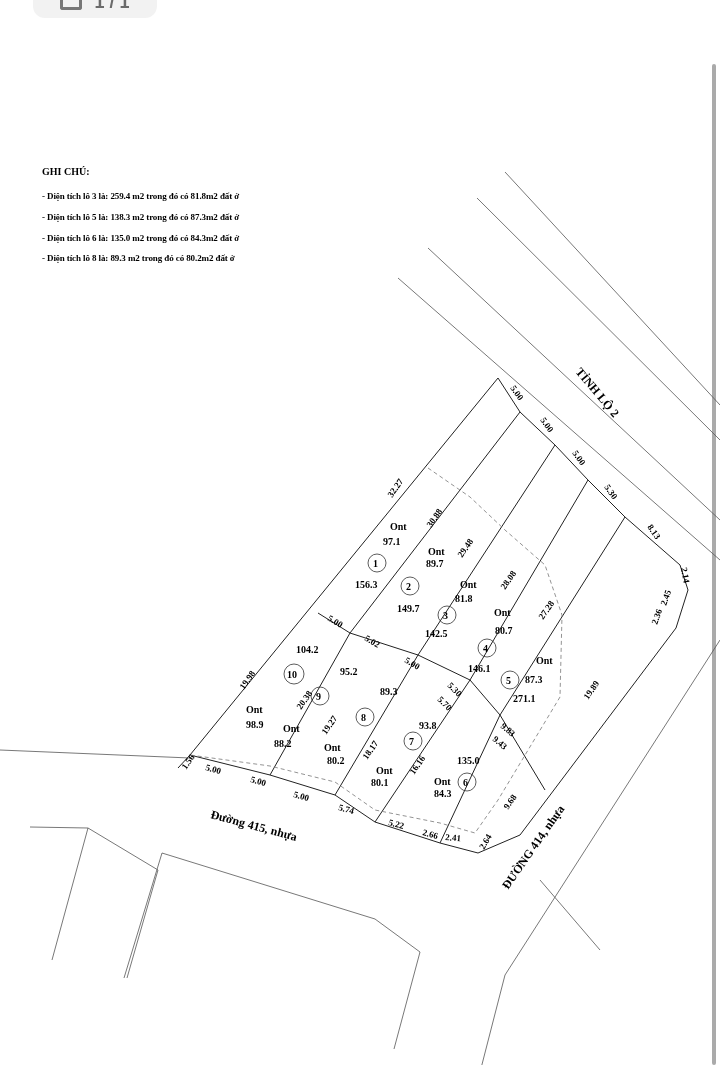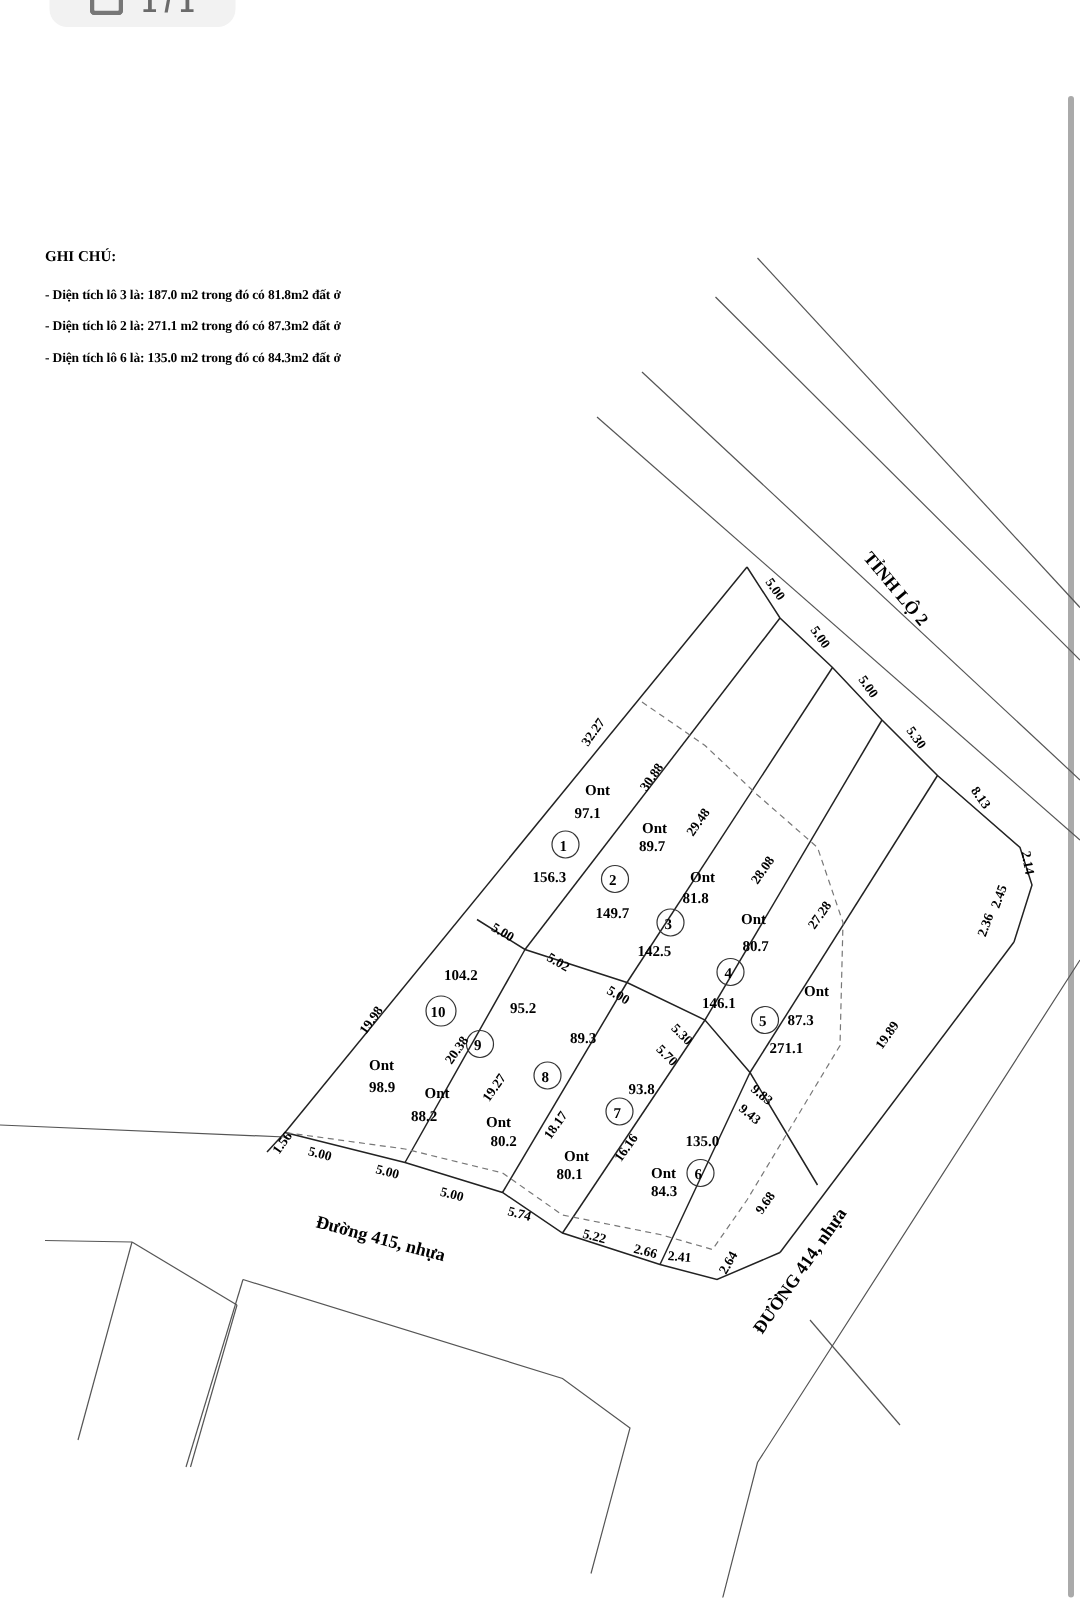--- a/index.html
+++ b/index.html
@@ -8,44 +8,45 @@
     font-family: "Liberation Serif", serif;
   }
   .page-badge {
     position: absolute; left: 33px; top: -14px; width: 124px; height: 32px;
     background: #f2f2f2; border-radius: 12px;
     display: flex; align-items: center; justify-content: center; gap: 12px;
     color: #6b6b6b; font-family: "Liberation Sans", sans-serif; font-size: 18px; font-weight: bold;
   }
   .badge-icon { width: 22px; height: 12px; border: 3px solid #777; border-top: none; border-radius: 0 0 3px 3px; box-sizing: border-box; margin-top: 4px; }
   .scrollbar { position: absolute; left: 712px; top: 64px; width: 4px; height: 1001px; background: #aaaaaa; border-radius: 2px; }
-  .notes { position: absolute; left: 30px; top: 166px; font-weight: bold; color: #000; }
+  .notes { position: absolute; left: 42px; top: 166px; font-weight: bold; color: #000; }
   .notes-title { font-size: 10px; margin-bottom: 14px; }
   .notes-line { font-size: 9px; height: 20.8px; white-space: nowrap; letter-spacing: -0.1px; }
   svg.drawing { position: absolute; left: 0; top: 0; }
   svg text { font-family: "Liberation Serif", serif; font-weight: bold; fill: #000; }
   .lbl { font-size: 10px; }
   .dim { font-size: 9px; }
   .road { font-size: 12px; }
 </style>
 </head>
 <body>
 
 <div class="page-badge">
   <span class="badge-icon"></span>
   <span>1 / 1</span>
 </div>
 
 <div class="scrollbar"></div>
 
 <div class="notes">
   <div class="notes-title">GHI CHÚ:</div>
-  <div class="notes-line">- Diện tích lô 3 là: 187.0 m2 trong đó có 81.8m2 đất ở</div>
-  <div class="notes-line">- Diện tích lô 2 là: 271.1 m2 trong đó có 87.3m2 đất ở</div>
+  <div class="notes-line">- Diện tích lô 3 là: 259.4 m2 trong đó có 81.8m2 đất ở</div>
+  <div class="notes-line">- Diện tích lô 5 là: 138.3 m2 trong đó có 87.3m2 đất ở</div>
   <div class="notes-line">- Diện tích lô 6 là: 135.0 m2 trong đó có 84.3m2 đất ở</div>
+  <div class="notes-line">- Diện tích lô 8 là: 89.3 m2 trong đó có 80.2m2 đất ở</div>
 </div>
 
 <svg class="drawing" width="720" height="1065" viewBox="0 0 720 1065">
 
   <g stroke="#555" stroke-width="0.8" fill="none">
     <line x1="398" y1="278" x2="720" y2="560"></line>
     <line x1="428" y1="248" x2="720" y2="520"></line>
     <line x1="477" y1="198" x2="720" y2="440"></line>
     <line x1="505" y1="172" x2="720" y2="405"></line>
   </g>

